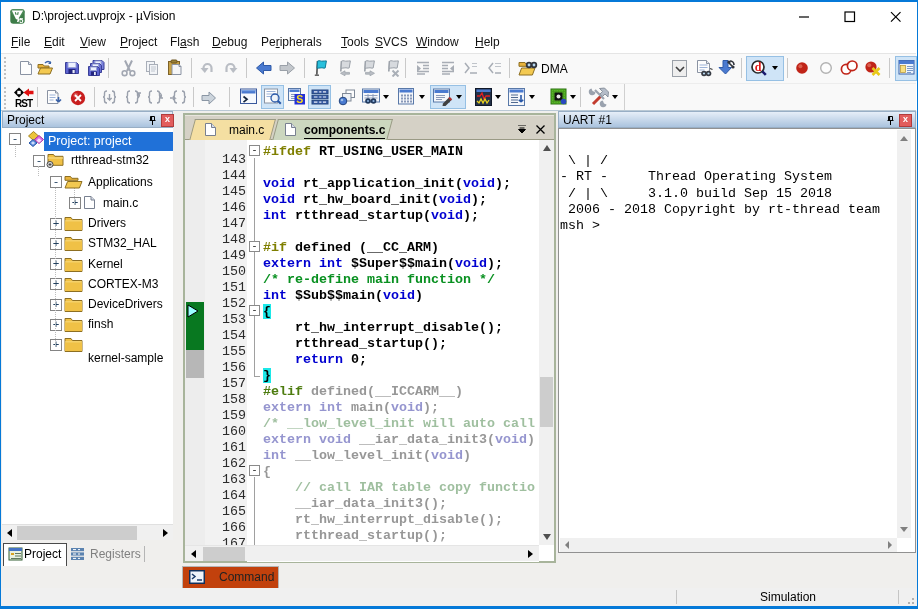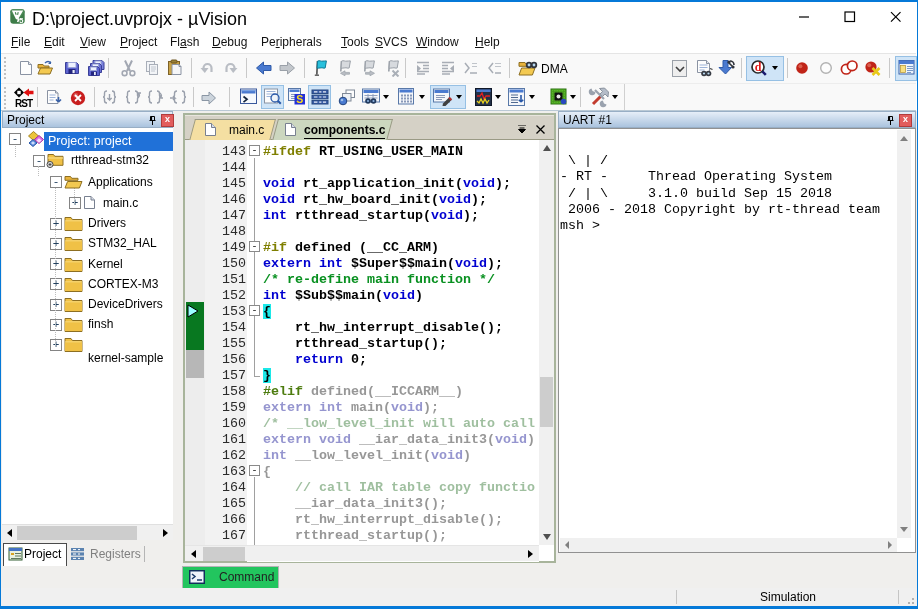--- a/index.html
+++ b/index.html
@@ -51,21 +51,21 @@
  <div class="ab" style="left:0;top:606px;width:918px;height:3px;background:#0579d8;z-index:99"></div>
 
  <div id="title" class="ab">
   <svg style="left:9px;top:7px" width="15" height="15" viewBox="0 0 15 15">
         <rect x="0.3" y="0.3" width="14.4" height="14.4" rx="3" fill="#3e7d49"></rect>
         <path d="M0.3 3 q0-2.7 2.7-2.7 h9 q2.4 0 2.7 2.4 l-7 8.5 z" fill="#4d8a57"></path>
         <path d="M1.8 1.5 L13.2 1.5 L8.6 9.2 Q10 9.6 9.5 11 L8.3 13.2 L6.9 12.7 L7.8 10.4 Q5.6 10.8 5.3 8.8 z" fill="#fff"></path>
         <path d="M5.3 3.2 L6.2 5.8 M8.2 3.2 L7.6 5.8" stroke="#3e7d49" stroke-width="1.1" fill="none"></path>
         <text x="11.3" y="14" font-size="7.5" font-weight="bold" fill="#fff" text-anchor="middle" font-family="Liberation Sans">5</text>
       </svg>
-  <div class="ab" style="left:31px;top:7px;font-size:18px">D:\project.uvprojx - µVision</div>
+  <div class="ab" style="left:31px;top:7px;font-size:12px">D:\project.uvprojx - µVision</div>
   <svg style="left:790px;top:0" width="126" height="29" viewBox="0 0 126 29">
     <path d="M8 15 h10" stroke="#000" stroke-width="1.2" fill="none"></path>
     <rect x="54" y="10" width="9.5" height="9.5" fill="none" stroke="#000" stroke-width="1.2"></rect>
     <path d="M100 10.2 l9.5 9.5 M109.5 10.2 l-9.5 9.5" stroke="#000" stroke-width="1.2" fill="none"></path>
   </svg>
  </div>
 
  <div id="menu" class="ab">
   <span style="left:10px"><u>F</u>ile</span>
   <span style="left:43px"><u>E</u>dit</span>
@@ -540,21 +540,21 @@
         </svg>
     <svg style="left:68px;top:4px" width="16" height="15" viewBox="0 0 16 15">
           <rect x="1" y="1" width="13" height="3.2" fill="#5b83b0"></rect>
           <rect x="1" y="5.4" width="13" height="3.2" fill="#5b83b0"></rect>
           <rect x="1" y="9.8" width="13" height="3.2" fill="#5b83b0"></rect>
           <path d="M3 2.6 h3 M8 2.6 h2 M3 7 h3 M8 7 h2 M3 11.4 h3 M8 11.4 h2" stroke="#fff" stroke-width="1"></path>
         </svg>
   </div>
 
 
-  <div class="bbar" style="left:181px;top:455px;width:97px;height:38px;background:#22c55e;border:1px solid #b5b5b5">
+  <div class="bbar" style="left:181px;top:455px;width:97px;height:38px;background:#c2410c;border:1px solid #b5b5b5">
     <span class="ab" style="left:36px;top:3px">Command</span>
     <svg style="left:6px;top:3px" width="16" height="15" viewBox="0 0 16 15">
           <rect x="0.5" y="0.5" width="15" height="13" fill="#1a3a6a" stroke="#12305a"></rect>
           <rect x="1.5" y="1.5" width="13" height="11" fill="#f0f4fa"></rect>
           <rect x="1.5" y="1.5" width="13" height="11" fill="#1a3a6a" opacity="0"></rect>
           <path d="M3 4 l3 2.5 -3 2.5" stroke="#1a3a6a" stroke-width="1.5" fill="none"></path>
           <path d="M8 10 h5" stroke="#1a3a6a" stroke-width="1.5"></path>
         </svg>
   </div>
 
@@ -580,21 +580,21 @@
           </svg>
     </div>
     <div id="edmargin">
       <div class="ab" style="left:1px;top:162px;width:18px;height:48px;background:#087820"></div>
       <div class="ab" style="left:1px;top:210px;width:18px;height:28px;background:#b7b7b7"></div>
       <svg style="left:2px;top:164px" width="13" height="14" viewBox="0 0 13 14">
             <path d="M1 1 L11 7 L1 13 Z" fill="#9ff" stroke="#000"></path>
           </svg>
     </div>
     <div id="ednums">
-          <pre style="margin-top:4px;padding-right:1px">143
+          <pre style="margin-top:12px;padding-right:1px">143
 144
 145
 146
 147
 148
 149
 150
 151
 152
 153

